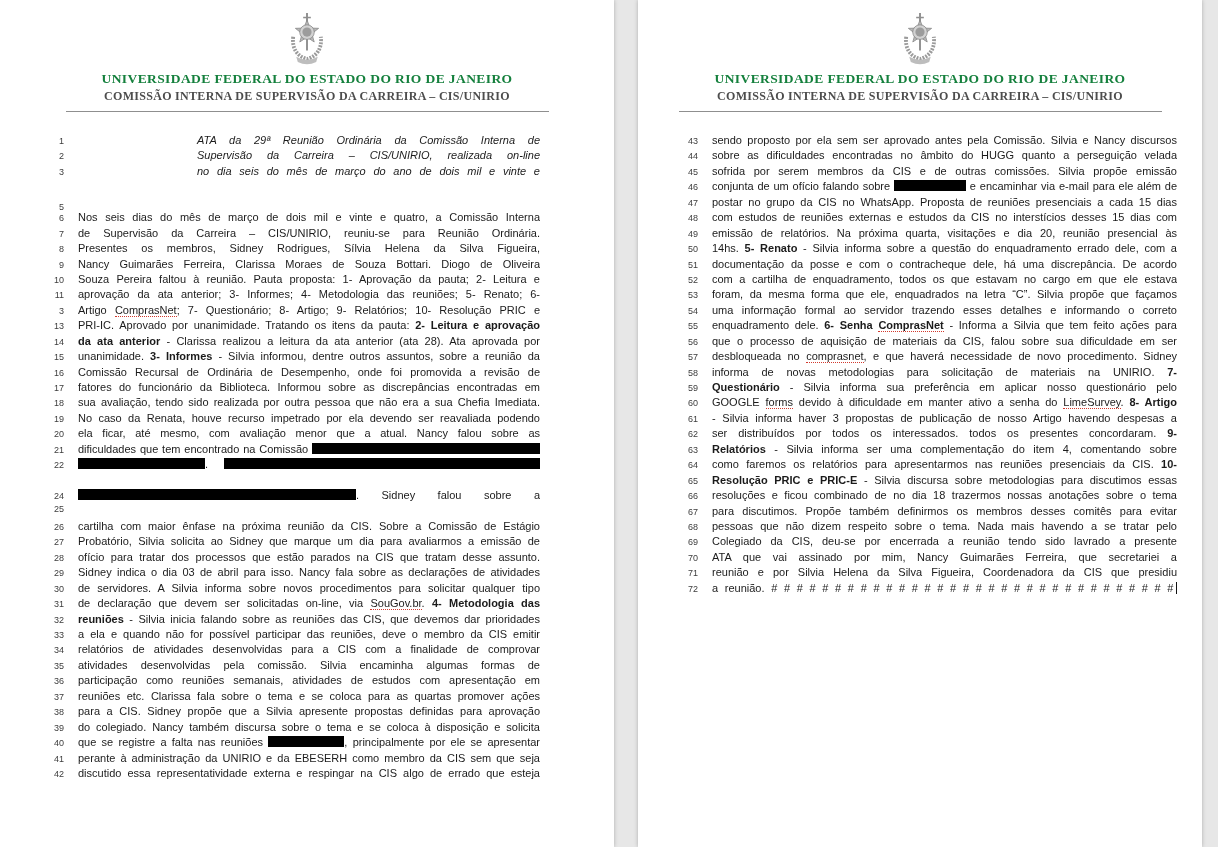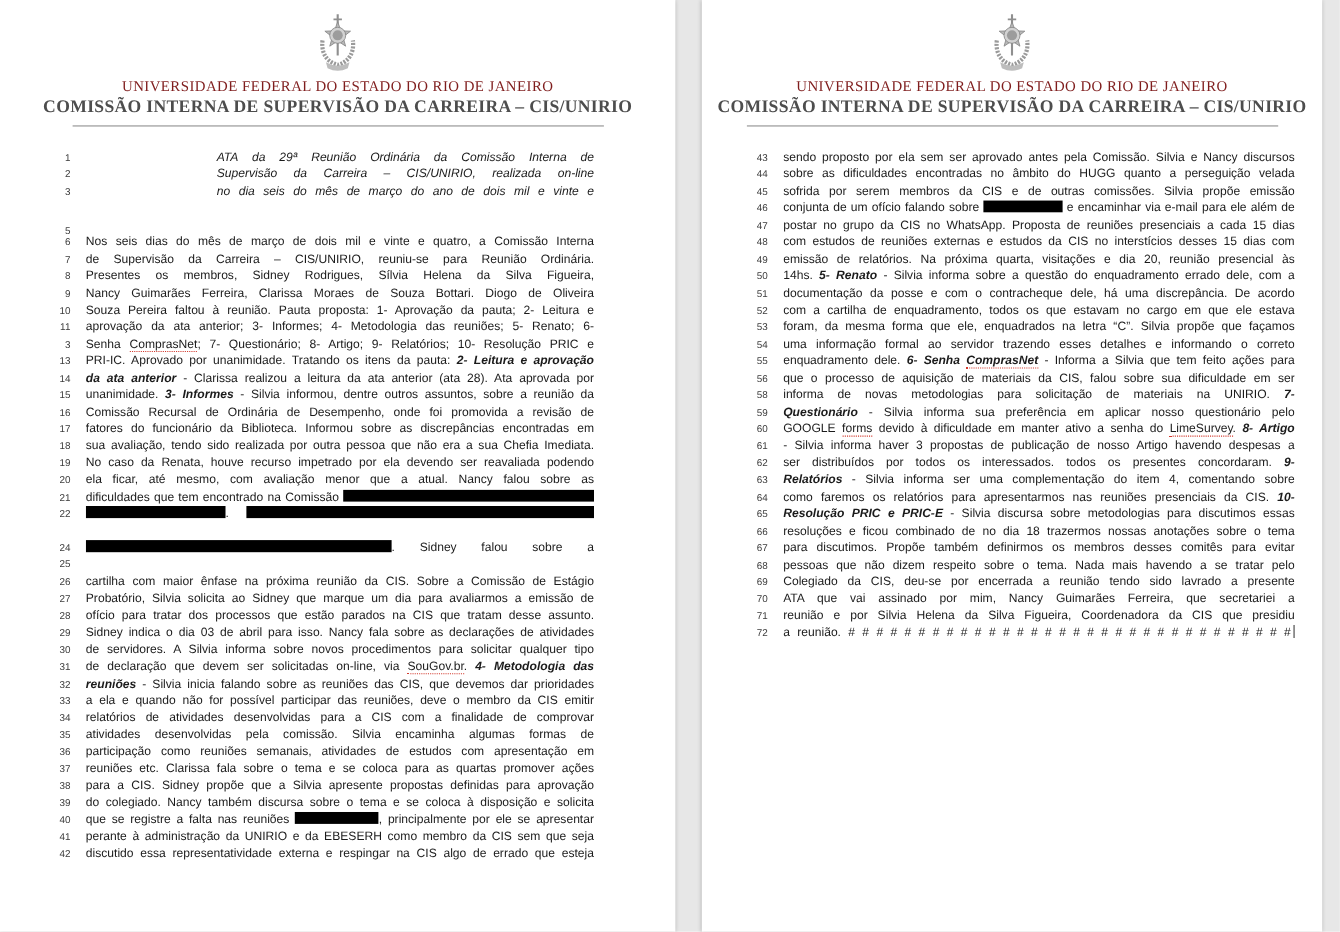--- a/index.html
+++ b/index.html
@@ -15,47 +15,47 @@
     position:relative;
   }
   .page1{width:614px;margin-right:24px;}
   .page2{width:564px;margin-right:16px;}
 
   .page-header{text-align:center;padding-top:10px;}
   .arms{line-height:0;}
   .arms svg{width:46px;height:58px;}
   .uni{
     font-family:"Liberation Serif","DejaVu Serif",serif;
-    font-size:13.5px;font-weight:normal;color:#7f1d1d;
+    font-size:13.5px;font-weight:bold;color:#15803d;
     letter-spacing:0.4px;margin-top:3px;white-space:nowrap;
   }
   .com{
     font-family:"Liberation Serif","DejaVu Serif",serif;
-    font-size:16px;font-weight:bold;color:#4d4d4d;
+    font-size:12px;font-weight:bold;color:#4d4d4d;
     letter-spacing:0.3px;margin-top:2px;white-space:nowrap;
   }
   .rule{height:1px;background:#8f8f8f;width:483px;margin:7px auto 0;}
 
   .pagebody{margin-top:21px;}
   .line{display:flex;height:15.45px;align-items:baseline;overflow:hidden;}
   .num{
     font-size:9px;color:#3c3c3c;width:26px;text-align:right;flex:none;
   }
   .page1 .num{margin-left:38px;margin-right:14px;}
   .page2 .num{margin-left:34px;margin-right:14px;}
   .txt{
     font-size:11px;color:#1b1b1b;flex:none;line-height:15.45px;
     height:15.45px;overflow:hidden;
     text-align:justify;text-align-last:justify;
   }
   .page1 .txt{width:462px;}
   .page2 .txt{width:465px;}
   .txt.nj{text-align:left;text-align-last:left;margin-top:28px;}
   .txt.ind{padding-left:119px;box-sizing:border-box;font-style:italic;}
-  .b{font-weight:bold;font-style:italic;}
+  .b{font-weight:bold;}
   .sp{border-bottom:1.5px dotted #d23a2e;}
   .redact{display:inline-block;height:11px;background:#000;vertical-align:-1px;}
   .caret{display:inline-block;width:1.5px;height:12px;background:#111;vertical-align:-2px;margin-left:2px;}
 </style>
 </head>
 <body>
 
 <div class="desk">
 
   <section class="page page1">
@@ -115,21 +115,21 @@
         <div class="line">
           <span class="num">10</span>
           <span class="txt"><span>Souza Pereira faltou à reunião. Pauta proposta: 1- Aprovação da pauta; 2- Leitura e</span></span>
         </div>
         <div class="line">
           <span class="num">11</span>
           <span class="txt"><span>aprovação da ata anterior; 3- Informes; 4- Metodologia das reuniões; 5- Renato; 6-</span></span>
         </div>
         <div class="line">
           <span class="num">3</span>
-          <span class="txt"><span>Senha </span><span class="sp">ComprasNet</span><span>; 7- Questionário; 8- Artigo; 9- Relatórios; 10- Resolução PRIC e</span></span>
+          <span class="txt"><span>Artigo </span><span class="sp">ComprasNet</span><span>; 7- Questionário; 8- Artigo; 9- Relatórios; 10- Resolução PRIC e</span></span>
         </div>
         <div class="line">
           <span class="num">13</span>
           <span class="txt"><span>PRI-IC. Aprovado por unanimidade. Tratando os itens da pauta: </span><span class="b">2- Leitura e aprovação</span></span>
         </div>
         <div class="line">
           <span class="num">14</span>
           <span class="txt"><span class="b">da ata anterior</span><span> - Clarissa realizou a leitura da ata anterior (ata 28). Ata aprovada por</span></span>
         </div>
         <div class="line">
@@ -314,20 +314,24 @@
         </div>
         <div class="line">
           <span class="num">55</span>
           <span class="txt"><span>enquadramento dele. </span><span class="b">6- Senha </span><span class="b sp">ComprasNet</span><span> - Informa a Silvia que tem feito ações para</span></span>
         </div>
         <div class="line">
           <span class="num">56</span>
           <span class="txt"><span>que o processo de aquisição de materiais da CIS, falou sobre sua dificuldade em ser</span></span>
         </div>
         <div class="line">
+          <span class="num">57</span>
+          <span class="txt"><span>desbloqueada no </span><span class="sp">comprasnet</span><span>, e que haverá necessidade de novo procedimento. Sidney</span></span>
+        </div>
+        <div class="line">
           <span class="num">58</span>
           <span class="txt"><span>informa de novas metodologias para solicitação de materiais na UNIRIO. </span><span class="b">7-</span></span>
         </div>
         <div class="line">
           <span class="num">59</span>
           <span class="txt"><span class="b">Questionário</span><span> - Silvia informa sua preferência em aplicar nosso questionário pelo</span></span>
         </div>
         <div class="line">
           <span class="num">60</span>
           <span class="txt"><span>GOOGLE </span><span class="sp">forms</span><span> devido à dificuldade em manter ativo a senha do </span><span class="sp">LimeSurvey</span><span>. </span><span class="b">8- Artigo</span></span>

